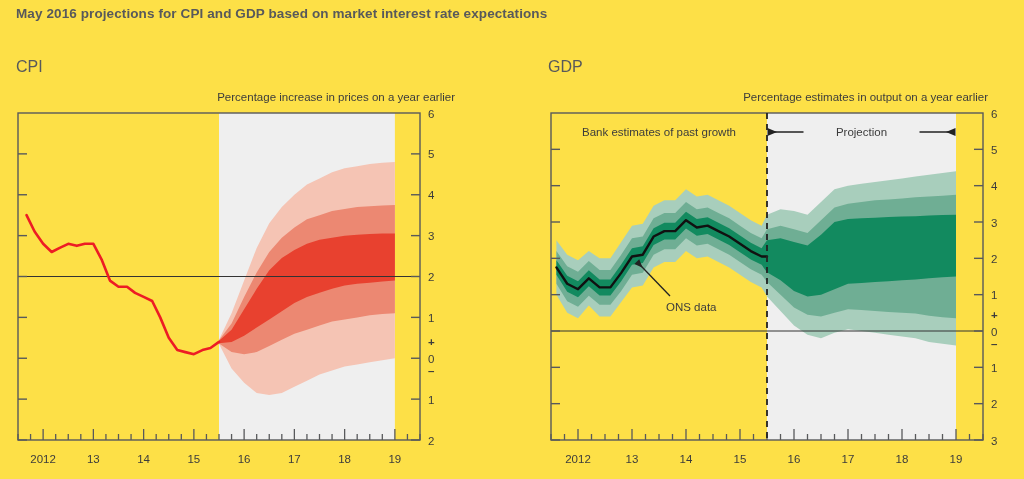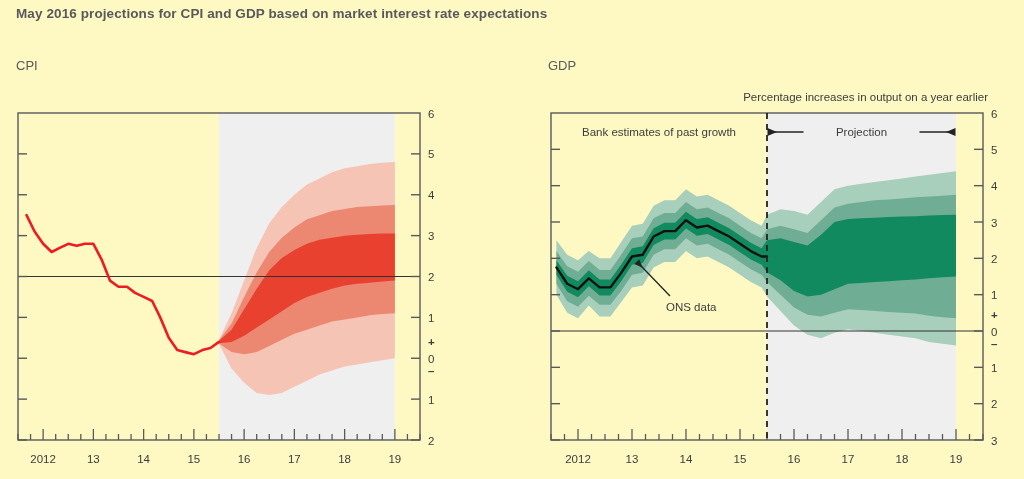--- a/index.html
+++ b/index.html
@@ -8,21 +8,21 @@
     background: #ffffff;
     width: 1024px;
     height: 479px;
     overflow: hidden;
     font-family: "Liberation Sans", sans-serif;
   }
   #root {
     position: relative;
     width: 1024px;
     height: 479px;
-    background: #fef9c3;
+    background: #fde047;
   }
   .page-title {
     position: absolute;
     left: 16px;
     top: 6px;
     font-size: 13.5px;
     font-weight: bold;
     color: #58595b;
     letter-spacing: 0.1px;
     white-space: nowrap;
@@ -30,21 +30,21 @@
   .panel {
     position: absolute;
     top: 0;
     height: 479px;
   }
   #panel-cpi { left: 0px;  width: 512px; }
   #panel-gdp { left: 500px; width: 512px; }
 
   .panel-label {
     position: absolute;
-    font-size: 13px;
+    font-size: 16px;
     color: #58595b;
     white-space: nowrap;
   }
   .axis-caption {
     position: absolute;
     font-size: 11.5px;
     color: #3c3c3c;
     white-space: nowrap;
     text-align: right;
   }
@@ -66,20 +66,21 @@
 </style>
 </head>
 <body>
 
 <div id="root">
 
   <div class="page-title">May 2016 projections for CPI and GDP based on market interest rate expectations</div>
 
   <div class="panel" id="panel-cpi">
     <div class="panel-label" style="left:16px; top:58px;">CPI</div>
+    <div class="axis-caption" style="left:0px; top:91px; width:455px;">Percentage increase in prices on a year earlier</div>
     <svg class="svg-chart" id="svg-cpi" width="512" height="479">
         <rect x="219" y="113" width="175.875" height="327" fill="#EFEFEF"></rect>
         <path d="M219,339.85625 L231.5625,313.2875 L244.125,280.5875 L256.6875,247.8875 L269.25,223.3625 L281.8125,207.0125 L294.375,194.75 L306.9375,184.53125 L319.5,178.39999999999998 L332.0625,172.26875 L344.625,168.18124999999998 L357.1875,166.1375 L369.75,164.09375 L382.3125,162.8675 L394.875,162.05 L394.875,358.25 L382.3125,360.29375 L369.75,362.3375 L357.1875,364.38125 L344.625,366.425 L332.0625,370.5125 L319.5,374.6 L306.9375,380.73125 L294.375,386.8625 L281.8125,392.99375 L269.25,395.0375 L256.6875,392.99375 L244.125,382.775 L231.5625,368.46875 L219,343.94375 Z" fill="#F5C4B4" stroke="none"></path>
         <path d="M219,340.265 L231.5625,323.50625 L244.125,296.9375 L256.6875,272.4125 L269.25,251.97500000000002 L281.8125,237.66875 L294.375,227.45 L306.9375,219.27499999999998 L319.5,215.1875 L332.0625,211.10000000000002 L344.625,209.05624999999998 L357.1875,207.0125 L369.75,206.19499999999996 L382.3125,205.3775 L394.875,204.96875 L394.875,313.2875 L382.3125,314.105 L369.75,315.33125 L357.1875,317.375 L344.625,319.41875 L332.0625,321.4625 L319.5,325.55 L306.9375,329.6375 L294.375,333.725 L281.8125,339.85625 L269.25,345.9875 L256.6875,352.11875 L244.125,354.1625 L231.5625,352.11875 L219,343.535 Z" fill="#EC8872" stroke="none"></path>
         <path d="M219,340.67375 L231.5625,329.6375 L244.125,309.2 L256.6875,288.7625 L269.25,270.36875 L281.8125,258.10625 L294.375,249.93124999999998 L306.9375,243.8 L319.5,239.71249999999998 L332.0625,237.66875 L344.625,235.625 L357.1875,234.8075 L369.75,233.99 L382.3125,233.58125 L394.875,233.58125 L394.875,280.5875 L382.3125,281.405 L369.75,282.63125 L357.1875,283.85749999999996 L344.625,285.49249999999995 L332.0625,288.7625 L319.5,292.85 L306.9375,296.9375 L294.375,303.06875 L281.8125,311.24375 L269.25,319.41875 L256.6875,327.59375 L244.125,335.76875 L231.5625,341.9 L219,343.12625 Z" fill="#E8412F" stroke="none"></path>
         <line x1="18" y1="276.5" x2="420" y2="276.5" stroke="#333" stroke-width="1.2"></line>
         <path d="M26.542500000003656,215.1875 L34.582499999996344,231.53750000000002 L43.125,243.8 L51.667500000003656,251.97500000000002 L59.707499999996344,247.8875 L68.25,243.8 L76.79250000000366,245.84375 L84.83249999999634,243.8 L93.375,243.8 L101.91750000000366,260.15 L109.95749999999634,280.5875 L118.5,286.71875 L127.04250000000366,286.71875 L135.08249999999634,292.85 L143.625,296.9375 L152.16750000000366,301.025 L160.20749999999634,317.375 L168.75,337.8125 L177.29250000000366,350.075 L185.33249999999634,352.11875 L193.875,354.1625 L202.41750000000366,350.075 L210.45749999999634,348.03125 L219,341.9 " fill="none" stroke="#ED1C24" stroke-width="2.6" stroke-linejoin="round" stroke-linecap="round"></path>
         <rect x="18" y="113" width="402" height="327" fill="none" stroke="#58595b" stroke-width="1.4"></rect>
         <text x="428" y="117.5" class="tick-label" text-anchor="start">6</text>
         <line x1="411" y1="153.875" x2="420" y2="153.875" stroke="#58595b" stroke-width="1.4"></line>
@@ -147,21 +148,21 @@
         <text x="193.875" y="463" class="tick-label" text-anchor="middle">15</text>
         <text x="244.125" y="463" class="tick-label" text-anchor="middle">16</text>
         <text x="294.375" y="463" class="tick-label" text-anchor="middle">17</text>
         <text x="344.625" y="463" class="tick-label" text-anchor="middle">18</text>
         <text x="394.875" y="463" class="tick-label" text-anchor="middle">19</text>
       </svg>
   </div>
 
   <div class="panel" id="panel-gdp">
     <div class="panel-label" style="left:48px; top:58px;">GDP</div>
-    <div class="axis-caption" style="left:0px; top:91px; width:488px;">Percentage increases in output on a year earlier</div>
+    <div class="axis-caption" style="left:0px; top:91px; width:488px;">Percentage estimates in output on a year earlier</div>
     <svg class="svg-chart" id="svg-gdp" width="512" height="479">
         <rect x="267" y="113" width="189" height="327" fill="#EFEFEF"></rect>
         <path d="M56.39999999999509,240.16666666666666 L67.19999999999754,254.70000000000002 L78,260.15 L88.80000000000246,251.06666666666663 L99.60000000000491,258.3333333333333 L110.39999999999509,258.3333333333333 L121.19999999999754,241.98333333333332 L132,225.63333333333333 L142.80000000000246,223.81666666666666 L153.6000000000049,205.65 L164.3999999999951,200.20000000000002 L175.19999999999754,200.20000000000002 L186,189.29999999999998 L196.80000000000246,196.56666666666666 L207.6000000000049,194.75 L218.3999999999951,200.20000000000002 L229.19999999999754,205.65 L240,212.91666666666669 L250.80000000000246,220.18333333333337 L261.6000000000049,225.63333333333333 L267,214.73333333333335 L280.5,209.28333333333336 L294,211.10000000000002 L307.5,214.73333333333335 L321,202.01666666666668 L334.5,189.29999999999998 L348,185.66666666666666 L361.5,183.85000000000002 L375,182.03333333333336 L388.5,180.21666666666664 L402,178.39999999999998 L415.5,176.58333333333331 L429,174.76666666666665 L442.5,172.95 L456,171.13333333333333 L456,345.5333333333333 L442.5,343.7166666666667 L429,341.9 L415.5,338.26666666666665 L402,336.45 L388.5,334.6333333333333 L375,332.81666666666666 L361.5,331 L348,329.18333333333334 L334.5,332.81666666666666 L321,338.26666666666665 L307.5,334.6333333333333 L294,325.55 L280.5,311.01666666666665 L267,296.48333333333335 L261.6000000000049,287.4 L250.80000000000246,281.95000000000005 L240,274.68333333333334 L229.19999999999754,267.41666666666663 L218.3999999999951,261.96666666666664 L207.6000000000049,256.51666666666665 L196.80000000000246,258.3333333333333 L186,251.06666666666663 L175.19999999999754,261.96666666666664 L164.3999999999951,261.96666666666664 L153.6000000000049,267.41666666666663 L142.80000000000246,285.58333333333337 L132,287.4 L121.19999999999754,301.93333333333334 L110.39999999999509,316.4666666666667 L99.60000000000491,316.4666666666667 L88.80000000000246,305.56666666666666 L78,318.2833333333333 L67.19999999999754,312.8333333333333 L56.39999999999509,294.6666666666667 Z" fill="#A8CEBC" stroke="none"></path>
         <path d="M56.39999999999509,251.06666666666663 L67.19999999999754,266.3266666666667 L78,271.77666666666664 L88.80000000000246,260.87666666666667 L99.60000000000491,269.96000000000004 L110.39999999999509,269.96000000000004 L121.19999999999754,254.70000000000002 L132,238.35 L142.80000000000246,236.53333333333333 L153.6000000000049,218.3666666666667 L164.3999999999951,212.91666666666669 L175.19999999999754,212.91666666666669 L186,202.01666666666668 L196.80000000000246,209.28333333333336 L207.6000000000049,207.46666666666667 L218.3999999999951,212.91666666666669 L229.19999999999754,218.3666666666667 L240,225.63333333333333 L250.80000000000246,232.9 L261.6000000000049,238.35 L267,229.26666666666668 L280.5,225.63333333333333 L294,229.26666666666668 L307.5,232.9 L321,220.18333333333337 L334.5,207.46666666666667 L348,203.83333333333334 L361.5,202.01666666666668 L375,200.20000000000002 L388.5,199.47333333333336 L402,198.38333333333333 L415.5,197.29333333333332 L429,196.56666666666666 L442.5,195.83999999999997 L456,194.75 L456,318.2833333333333 L442.5,317.1933333333333 L429,315.74 L415.5,313.56 L402,312.8333333333333 L388.5,312.1066666666667 L375,311.01666666666665 L361.5,309.9266666666667 L348,309.2 L334.5,312.8333333333333 L321,316.4666666666667 L307.5,314.65 L294,307.3833333333333 L280.5,294.6666666666667 L267,281.95000000000005 L261.6000000000049,274.68333333333334 L250.80000000000246,269.23333333333335 L240,261.96666666666664 L229.19999999999754,254.70000000000002 L218.3999999999951,249.25 L207.6000000000049,243.79999999999998 L196.80000000000246,245.61666666666667 L186,238.35 L175.19999999999754,249.25 L164.3999999999951,249.25 L153.6000000000049,254.70000000000002 L142.80000000000246,272.8666666666667 L132,274.68333333333334 L121.19999999999754,291.03333333333336 L110.39999999999509,304.84000000000003 L99.60000000000491,304.84000000000003 L88.80000000000246,295.75666666666666 L78,306.65666666666664 L67.19999999999754,301.2066666666667 L56.39999999999509,283.76666666666665 Z" fill="#6FAE94" stroke="none"></path>
         <path d="M56.39999999999509,260.15 L67.19999999999754,275.77333333333337 L78,281.22333333333336 L88.80000000000246,270.3233333333334 L99.60000000000491,279.40666666666664 L110.39999999999509,279.40666666666664 L121.19999999999754,264.51 L132,248.16000000000003 L142.80000000000246,246.34333333333333 L153.6000000000049,228.17666666666668 L164.3999999999951,222.72666666666666 L175.19999999999754,222.72666666666666 L186,211.82666666666668 L196.80000000000246,219.09333333333333 L207.6000000000049,217.27666666666667 L218.3999999999951,222.72666666666666 L229.19999999999754,228.17666666666668 L240,235.44333333333333 L250.80000000000246,242.71 L261.6000000000049,248.16000000000003 L267,240.16666666666666 L280.5,238.35 L294,241.98333333333332 L307.5,245.61666666666667 L321,234.71666666666667 L334.5,222 L348,219.09333333333333 L361.5,218.3666666666667 L375,217.64 L388.5,216.9133333333333 L402,216.54999999999998 L415.5,216.18666666666667 L429,215.46 L442.5,215.0966666666667 L456,214.73333333333335 L456,276.5 L442.5,277.2266666666667 L429,278.31666666666666 L415.5,279.40666666666664 L402,280.1333333333333 L388.5,281.22333333333336 L375,281.95000000000005 L361.5,283.03999999999996 L348,283.76666666666665 L334.5,289.2166666666667 L321,294.6666666666667 L307.5,296.48333333333335 L294,291.03333333333336 L280.5,280.1333333333333 L267,272.14 L261.6000000000049,264.87333333333333 L250.80000000000246,259.42333333333335 L240,252.15666666666667 L229.19999999999754,244.89 L218.3999999999951,239.44000000000003 L207.6000000000049,233.99 L196.80000000000246,235.80666666666667 L186,228.54 L175.19999999999754,239.44000000000003 L164.3999999999951,239.44000000000003 L153.6000000000049,244.89 L142.80000000000246,263.0566666666667 L132,264.87333333333333 L121.19999999999754,281.22333333333336 L110.39999999999509,295.3933333333333 L99.60000000000491,295.3933333333333 L88.80000000000246,286.31 L78,297.21 L67.19999999999754,291.76 L56.39999999999509,274.68333333333334 Z" fill="#128A5F" stroke="none"></path>
         <line x1="51" y1="331" x2="483" y2="331" stroke="#333" stroke-width="1.2"></line>
         <path d="M56.39999999999509,267.41666666666663 L67.19999999999754,283.76666666666665 L78,289.2166666666667 L88.80000000000246,278.31666666666666 L99.60000000000491,287.4 L110.39999999999509,287.4 L121.19999999999754,272.8666666666667 L132,256.51666666666665 L142.80000000000246,254.70000000000002 L153.6000000000049,236.53333333333333 L164.3999999999951,231.08333333333334 L175.19999999999754,231.08333333333334 L186,220.18333333333337 L196.80000000000246,227.45000000000002 L207.6000000000049,225.63333333333333 L218.3999999999951,231.08333333333334 L229.19999999999754,236.53333333333333 L240,243.79999999999998 L250.80000000000246,251.06666666666663 L261.6000000000049,256.51666666666665 L267,256.51666666666665 " fill="none" stroke="#111111" stroke-width="2.4" stroke-linejoin="round" stroke-linecap="round"></path>
         <rect x="51" y="113" width="432" height="327" fill="none" stroke="#58595b" stroke-width="1.4"></rect>
         <text x="491" y="117.5" class="tick-label" text-anchor="start">6</text>
         <line x1="474" y1="149.33333333333337" x2="483" y2="149.33333333333337" stroke="#58595b" stroke-width="1.4"></line>

